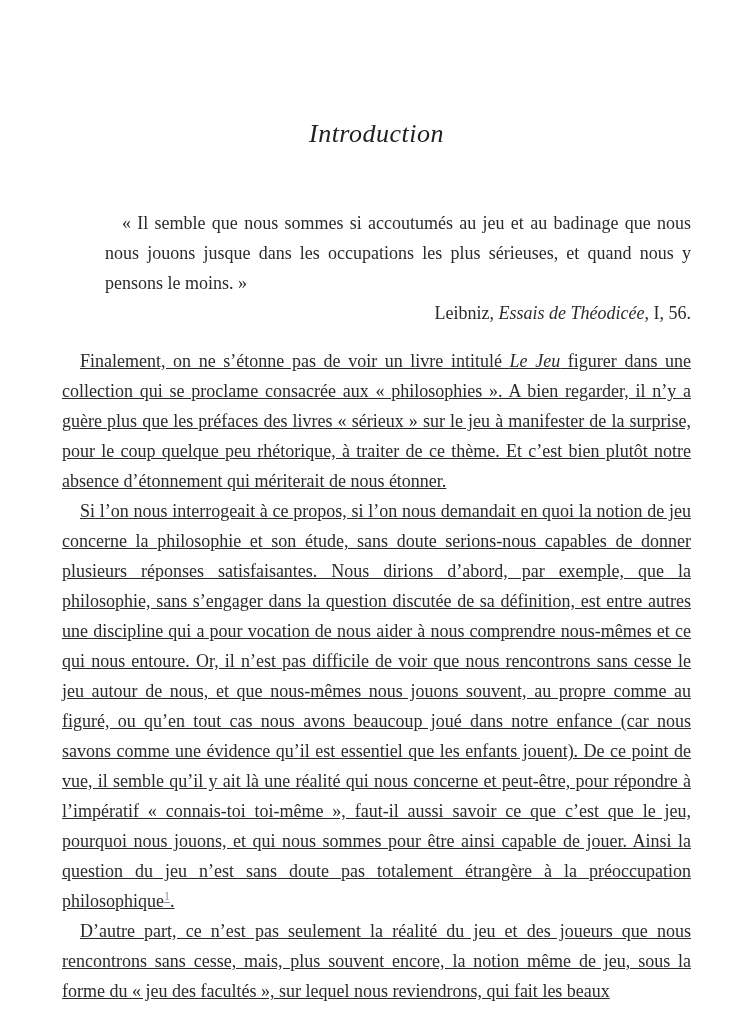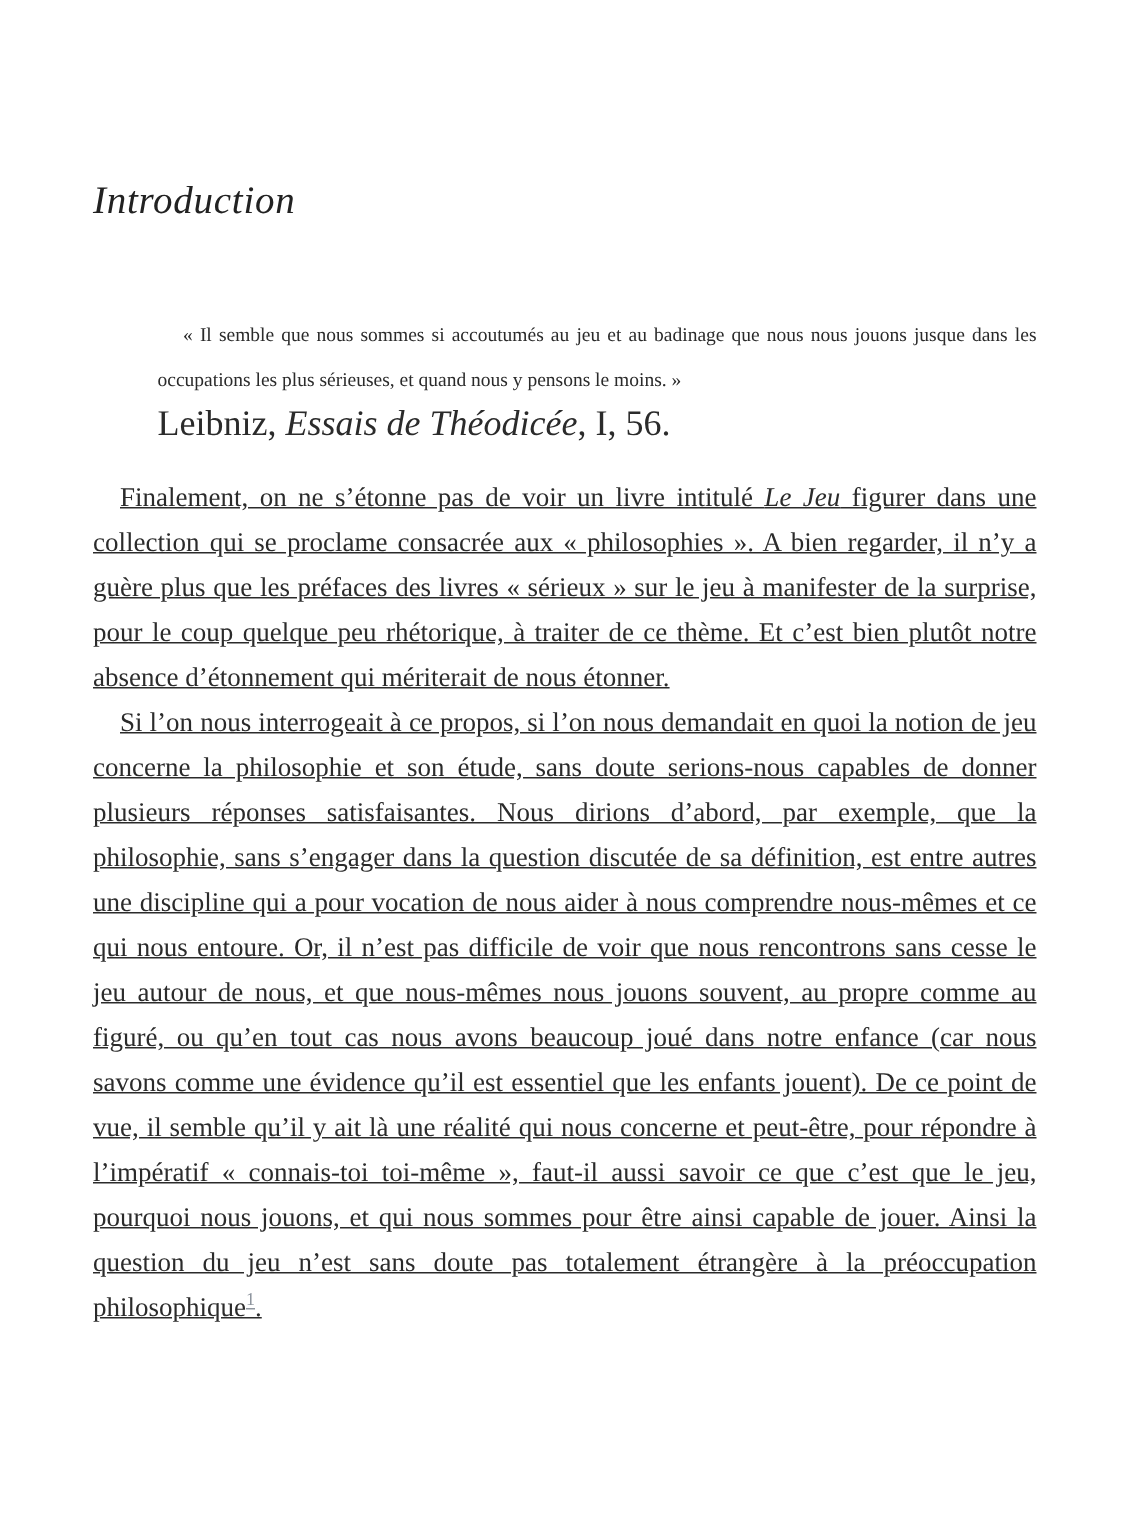--- a/index.html
+++ b/index.html
@@ -17,39 +17,41 @@
     color: #2b2b2b;
     font-family: "Liberation Serif", "DejaVu Serif", serif;
     overflow: hidden;
   }
   .chapter-title {
     margin: 0 0 54px 0;
     font-size: 26px;
     line-height: 40px;
     font-weight: normal;
     font-style: italic;
+    text-align: center;
     letter-spacing: 0.5px;
     color: #222222;
   }
   .epigraph {
     margin: 0 0 18px 43px;
   }
   .epigraph-quote {
     margin: 0;
-    font-size: 13px;
+    font-size: 18px;
     line-height: 30px;
     text-align: justify;
     text-indent: 17px;
     hyphens: auto;
     -webkit-hyphens: auto;
   }
   .epigraph-attribution {
     margin: 0;
-    font-size: 24px;
+    font-size: 18px;
     line-height: 30px;
+    text-align: right;
   }
   .body-text p {
     margin: 0;
     font-size: 18px;
     line-height: 30px;
     text-align: justify;
     text-indent: 18px;
     hyphens: auto;
     text-decoration: underline;
     -webkit-hyphens: auto;
@@ -77,16 +79,17 @@
     <p class="epigraph-quote">« Il semble que nous sommes si accoutumés au jeu et au badinage que nous nous jouons jusque dans les occupations les plus sérieuses, et quand nous y pensons le moins. »</p>
     <p class="epigraph-attribution"><span>Leibniz, </span><span class="italic">Essais de Théodicée</span><span>, I, 56.</span></p>
   </div>
 
   <div class="body-text">
 
     <p><span>Finalement, on ne s’étonne pas de voir un livre intitulé </span><span class="italic">Le Jeu</span><span> figurer dans une collection qui se proclame consacrée aux « philosophies ». A bien regarder, il n’y a guère plus que les préfaces des livres « sérieux » sur le jeu à manifester de la surprise, pour le coup quelque peu rhétorique, à traiter de ce thème. Et c’est bien plutôt notre absence d’étonnement qui mériterait de nous étonner.</span></p>
 
     <p><span>Si l’on nous interrogeait à ce propos, si l’on nous demandait en quoi la notion de jeu concerne la philosophie et son étude, sans doute serions-nous capables de donner plusieurs réponses satisfaisantes. Nous dirions d’abord, par exemple, que la philosophie, sans s’engager dans la question discutée de sa définition, est entre autres une discipline qui a pour vocation de nous aider à nous comprendre nous-mêmes et ce qui nous entoure. Or, il n’est pas difficile de voir que nous rencontrons sans cesse le jeu autour de nous, et que nous-mêmes nous jouons souvent, au propre comme au figuré, ou qu’en tout cas nous avons beaucoup joué dans notre enfance (car nous savons comme une évidence qu’il est essentiel que les enfants jouent). De ce point de vue, il semble qu’il y ait là une réalité qui nous concerne et peut-être, pour répondre à l’impératif « connais-toi toi-même », faut-il aussi savoir ce que c’est que le jeu, pourquoi nous jouons, et qui nous sommes pour être ainsi capable de jouer. Ainsi la question du jeu n’est sans doute pas totalement étrangère à la préoccupation philosophique</span><span class="footnote-ref"><a href="#">1</a></span><span>.</span></p>
 
+    <p><span>D’autre part, ce n’est pas seulement la réalité du jeu et des joueurs que nous rencontrons sans cesse, mais, plus souvent encore, la notion même de jeu, sous la forme du « jeu des facultés », sur lequel nous reviendrons, qui fait les beaux</span></p>
 
   </div>
 
 </div>
 
 </body></html>

